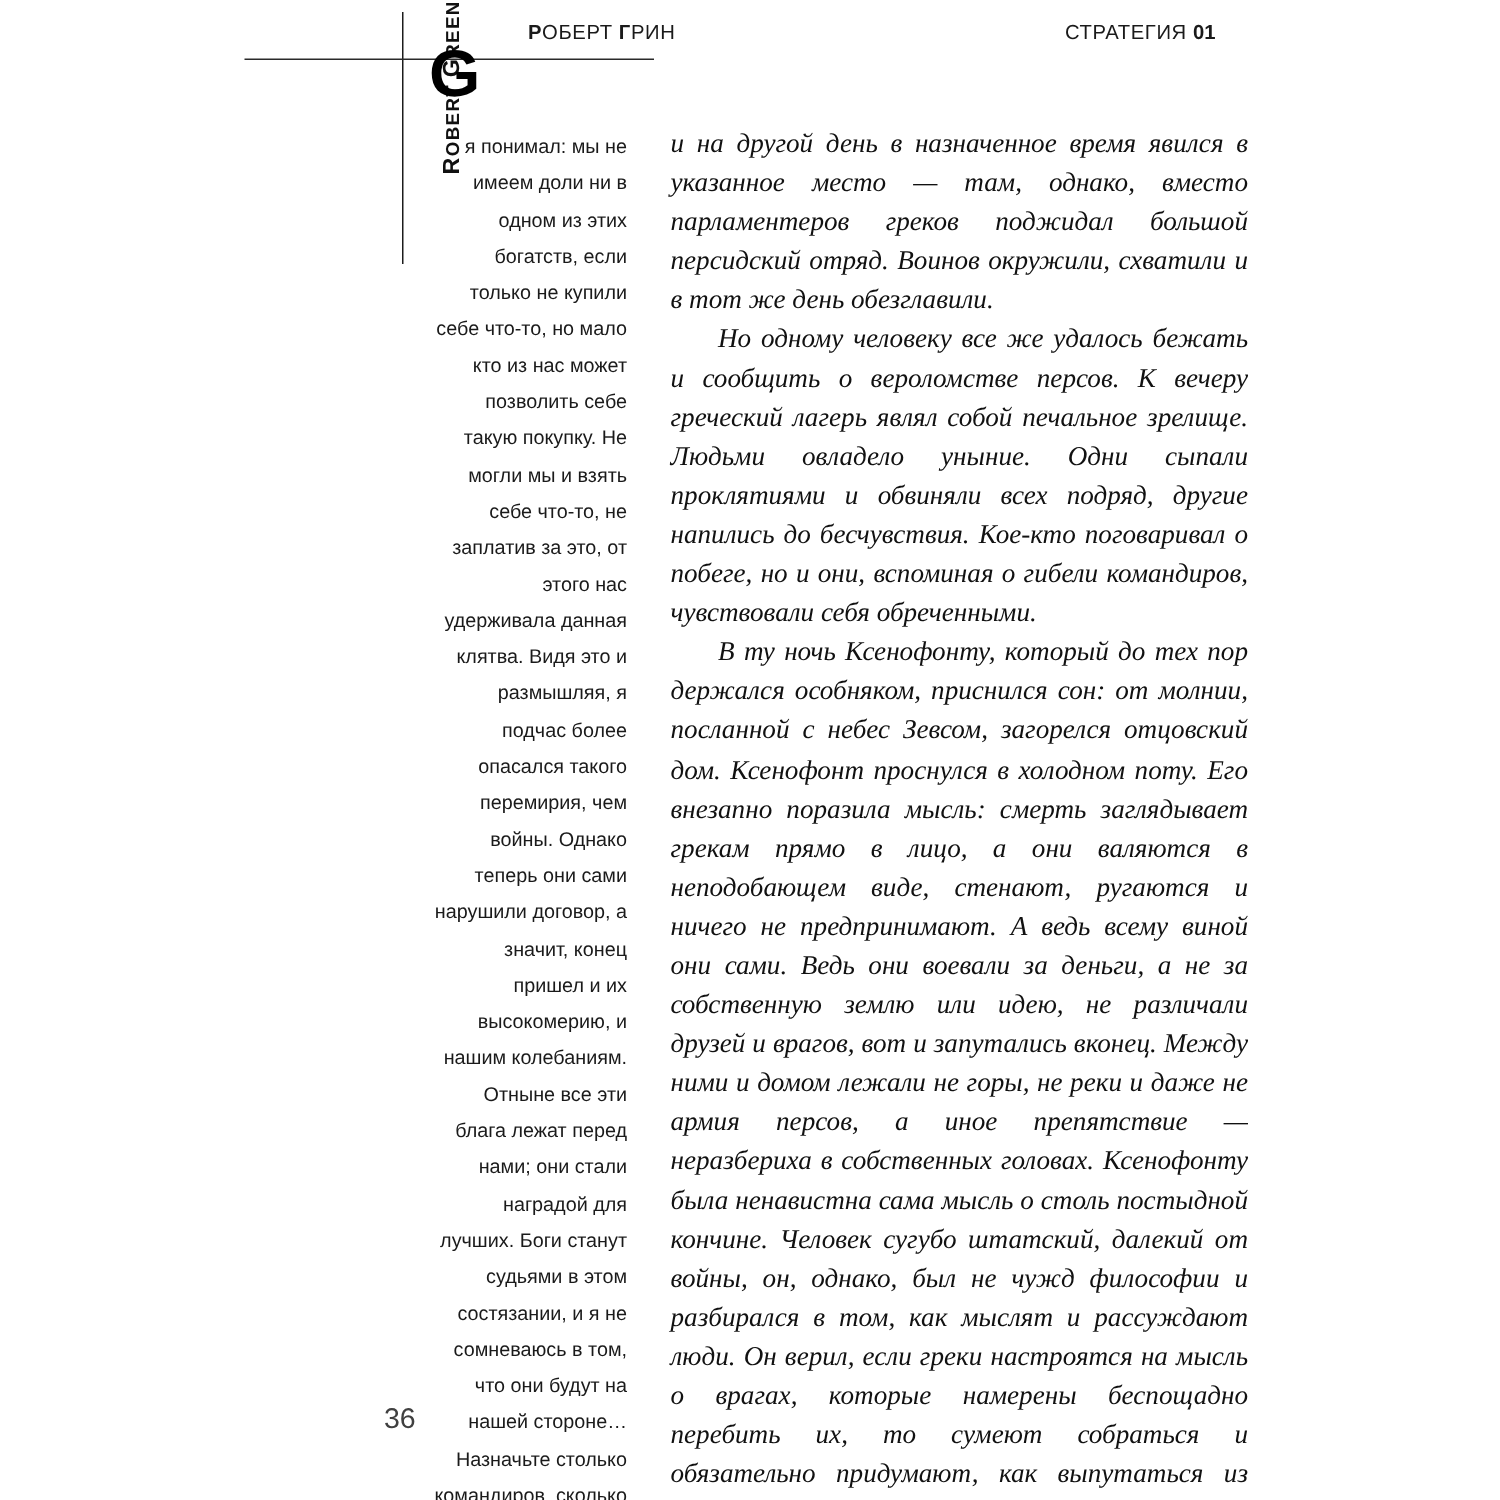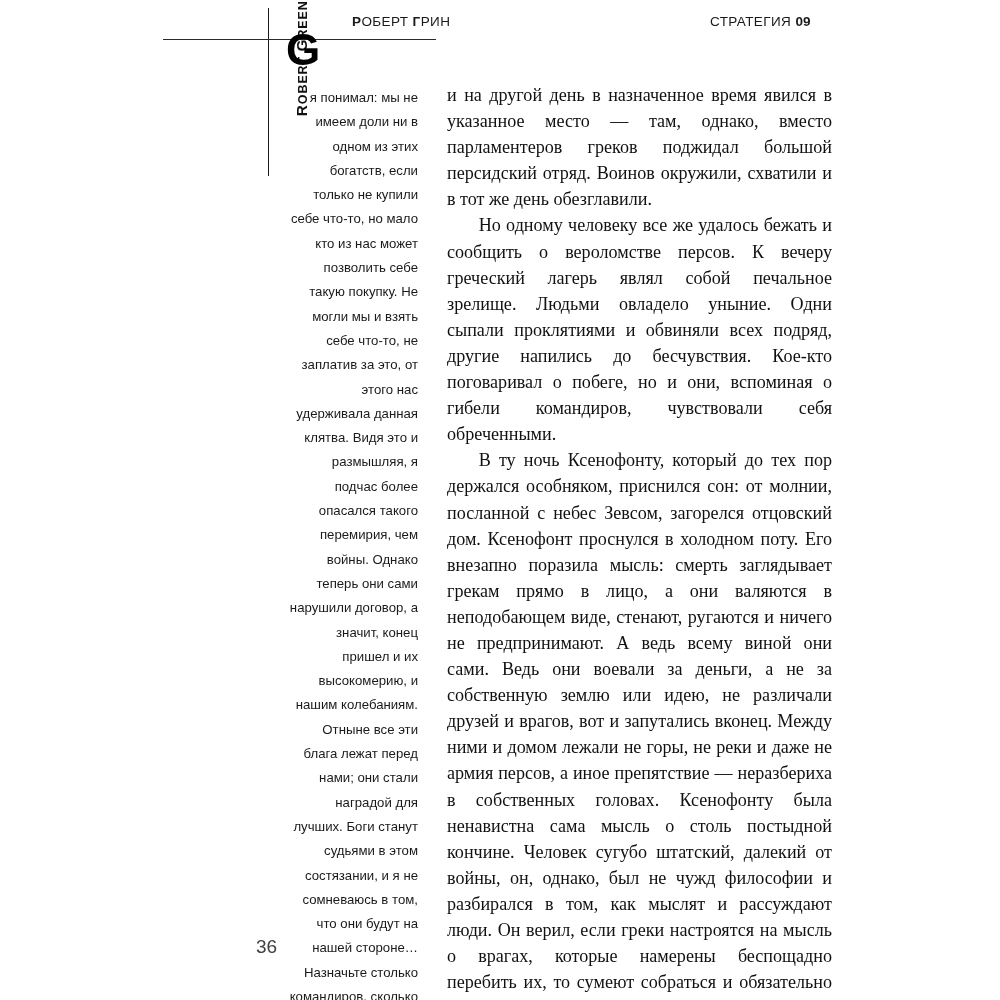--- a/index.html
+++ b/index.html
@@ -108,20 +108,21 @@
     font-size: 18.1px;
     line-height: 26.1px;
     text-align: justify;
     text-justify: inter-word;
     color: #111111;
     hyphens: manual;
   }
   .bodycol p {
     margin: 0;
     text-indent: 1.75em;
+    font-style: italic;
   }
   .bodycol p.first { text-indent: 0; }
   .bodycol p:last-child { text-align: justify; }
 
   
   .folio {
     position: absolute;
     left: 256px;
     top: 936px;
     font-family: "Liberation Sans", sans-serif;
@@ -132,21 +133,21 @@
 </head>
 <body>
 
 <div id="page">
 
   <div class="runhead runhead-left">
     <span class="cap">Р</span><span>ОБЕРТ </span><span class="cap">Г</span><span>РИН</span>
   </div>
 
   <div class="runhead runhead-right">
-    <span>СТРАТЕГИЯ </span><span class="num">09</span>
+    <span>СТРАТЕГИЯ </span><span class="num">01</span>
   </div>
 
   <div class="rule-v"></div>
   <div class="rule-h"></div>
 
   <div class="author-vert">
     <span class="cap">R</span><span>OBERT </span><span class="cap">G</span><span>REENE</span>
   </div>
 
   <div class="dropcap">G</div>

